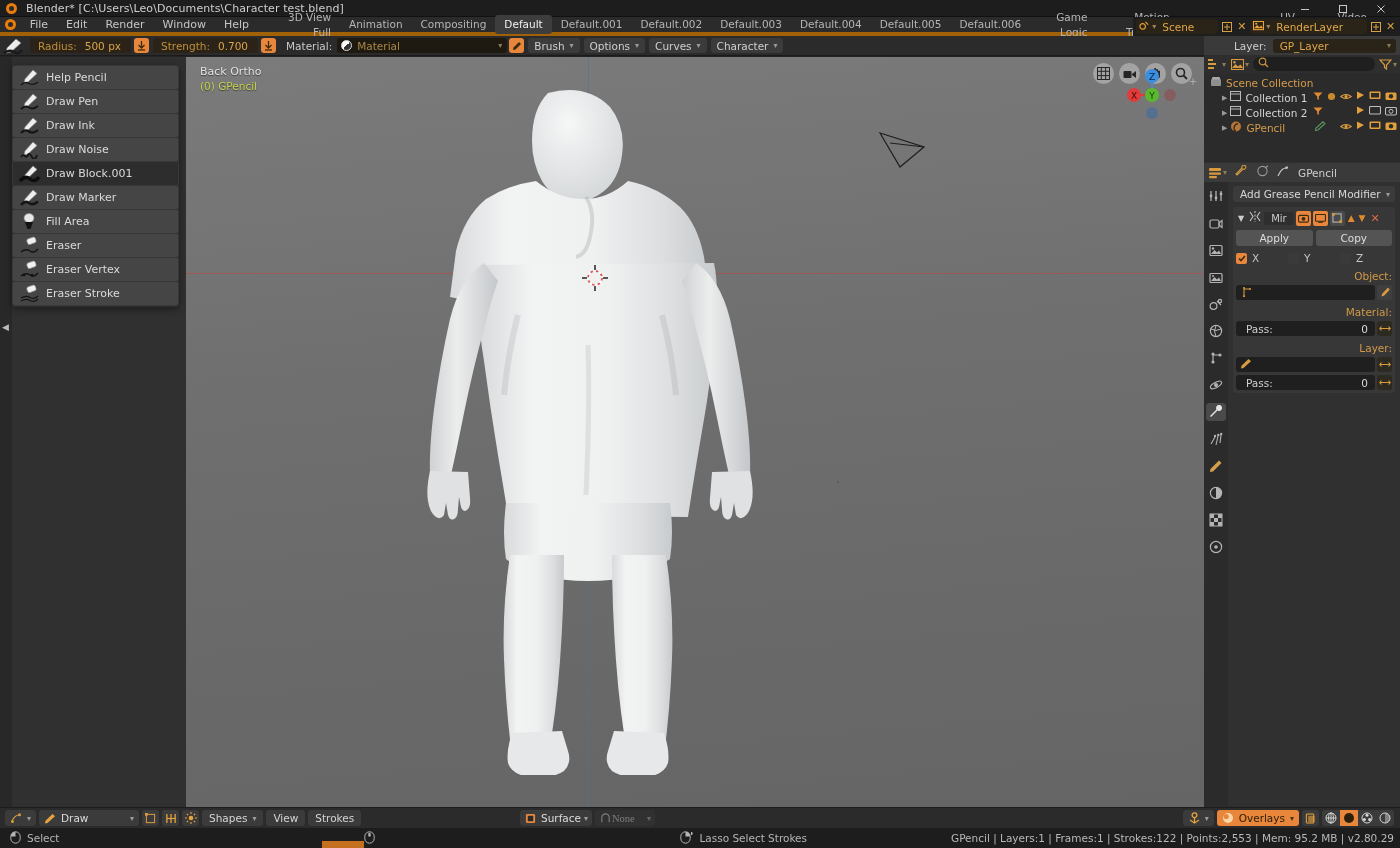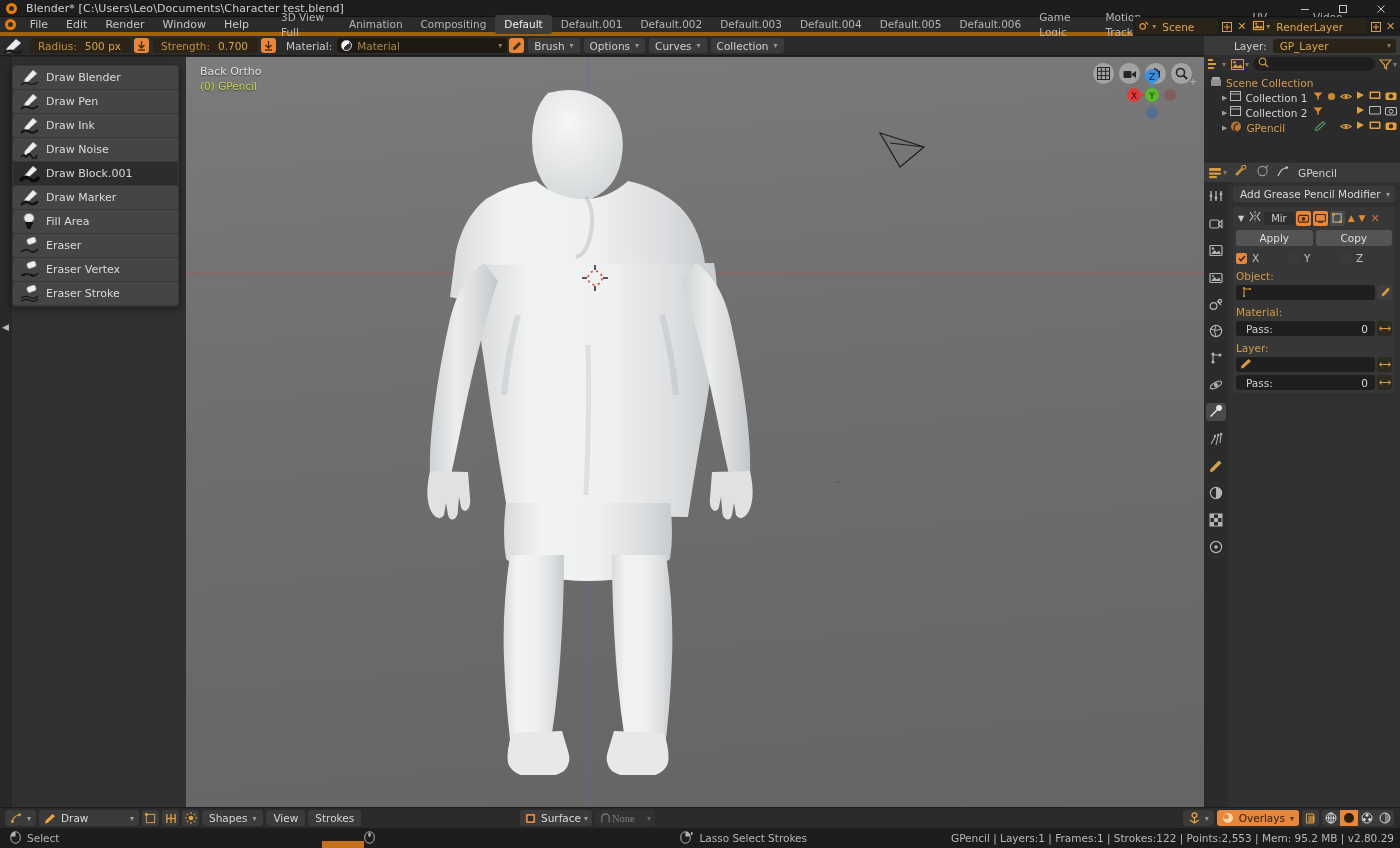--- a/index.html
+++ b/index.html
@@ -4,21 +4,21 @@
 <style>
   * { box-sizing: border-box; margin: 0; padding: 0; }
   html, body {
     width: 1400px; height: 848px;
     background: #232323;
     font-family: "DejaVu Sans", "Liberation Sans", sans-serif;
     font-size: 11px;
     color: #d2d2d2;
     overflow: hidden;
   }
-  .app { position: relative; width: 1400px; height: 848px; }
+  .app { position: relative; width: 1400px; height: 848px; text-align: right; }
 
   
   .titlebar {
     position: absolute; left:0; top:0; width:1400px; height:17px;
     background: #1d1d1d; display:flex; align-items:center;
     border-bottom: 1px solid #111;
   }
   .tb-logo { width:16px; height:13px; margin-left:4px; position:relative; }
   .tb-logo .ring {
     position:absolute; left:2px; top:1px; width:11px; height:11px;
@@ -386,37 +386,37 @@
     </div>
     <div class="drop-btn">
       <span>Options</span>
         <span class="c">▾</span>
     </div>
     <div class="drop-btn">
       <span>Curves</span>
         <span class="c">▾</span>
     </div>
     <div class="drop-btn">
-      <span>Collection</span>
+      <span>Character</span>
         <span class="c">▾</span>
     </div>
   </div>
 
   <div class="leftcol">
     <div class="lc-strip"></div>
     <div class="lc-arrow">◀</div>
     <div class="tool-list">
       <div class="tool-row">
         <div class="ti">
           <svg width="24" height="19" viewBox="0 0 24 19">
               <path d="M15 2 L19 5.5 L10 14 L6 15 L7 11 Z" fill="#efefef" stroke="#8c8c8c" stroke-width=".7"></path>
               <path d="M3 17 Q7 13 11 15.5 T20 14" stroke="#151515" stroke-width="1.3" fill="none"></path>
             </svg>
         </div>
-        <div class="tl">Draw Blender</div>
+        <div class="tl">Help Pencil</div>
       </div>
       <div class="tool-row">
         <div class="ti">
           <svg width="24" height="19" viewBox="0 0 24 19">
               <path d="M15 2 L19 5.5 L10 14 L6 15 L7 11 Z" fill="#efefef" stroke="#8c8c8c" stroke-width=".7"></path>
               <path d="M3 17 Q7 13 11 15.5 T20 14" stroke="#151515" stroke-width="1.8" fill="none"></path>
             </svg>
         </div>
         <div class="tl">Draw Pen</div>
       </div>

